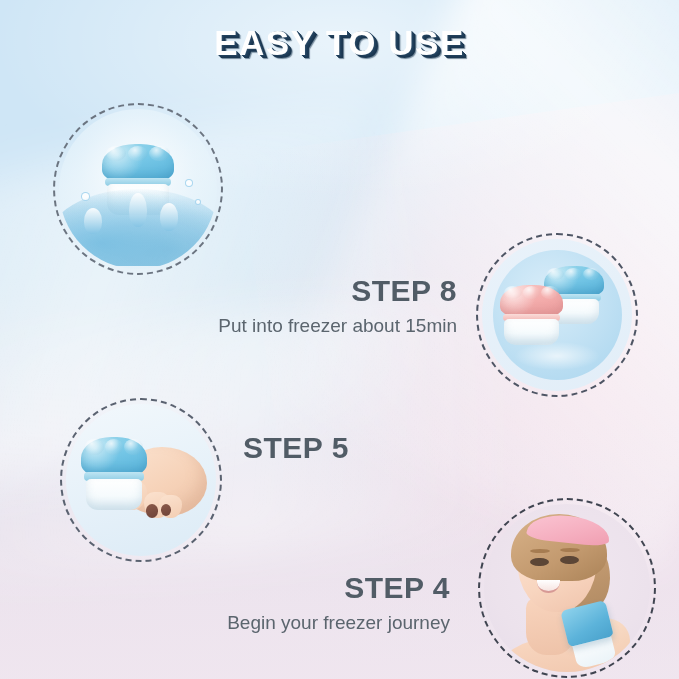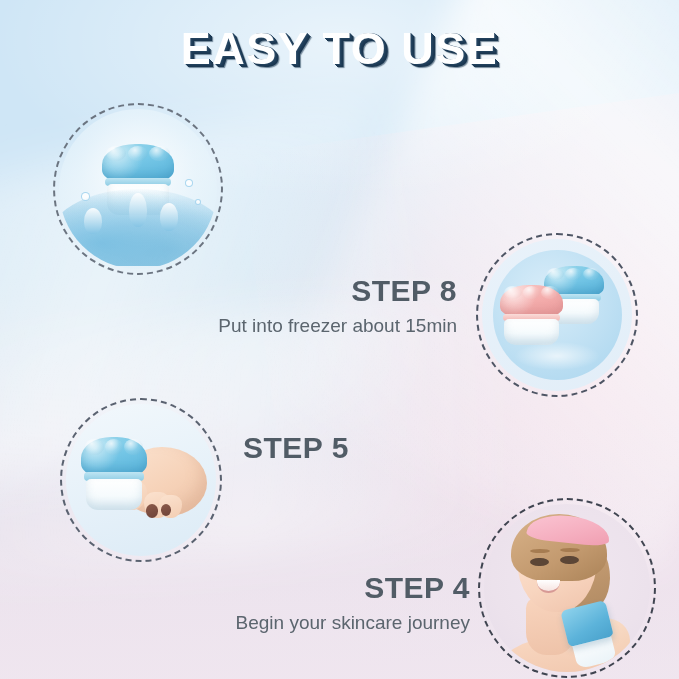--- a/index.html
+++ b/index.html
@@ -108,21 +108,21 @@
         rgba(255,255,255,0) 70%);
   }
 
   
   .title {
     position: absolute;
     left: 0;
     top: 23px;
     width: 100%;
     text-align: center;
-    font-size: 45px;
+    font-size: 35px;
     font-weight: bold;
     letter-spacing: 1.5px;
     color: #ffffff;
     font-family: "Liberation Sans", sans-serif;
     text-shadow:
        1px 0px 0 #2b4a66,
        2px 1px 0 #22415c,
        3px 2px 0 #1d3a55,
        4px 3px 0 #1b3750,
        5px 4px 1px rgba(20,50,75,0.55);
@@ -145,21 +145,21 @@
     line-height: 1.3;
     margin-top: 7px;
     white-space: nowrap;
   }
   .align-left  { text-align: left;  }
   .align-right { text-align: right; }
 
   #step1-text { left: 242px; top: 128px; }
   #step2-text { right: 222px; top: 275px; }
   #step3-text { left: 243px; top: 432px; }
-  #step4-text { right: 209px; top: 572px; }
+  #step4-text { right: 229px; top: 572px; }
 
   
   .bubble {
     position: absolute;
     border-radius: 50%;
     border: 2px dashed #5f6470;
     box-sizing: border-box;
   }
   .bubble .inner {
     position: absolute;
@@ -526,16 +526,16 @@
       <div class="eye" style="left:46%; top:31%;"></div>
       <div class="smile" style="left:32%; top:45%;"></div>
       <div class="roller-hand-small"></div>
       <div class="roller-white-small"></div>
       <div class="roller-blue-small"></div>
     </div>
   </div>
 
   <div class="step-text align-right" id="step4-text">
     <div class="step-head">STEP 4</div>
-    <div class="step-sub">Begin your skincare journey</div>
+    <div class="step-sub">Begin your freezer journey</div>
   </div>
 
 </div>
 
 </body></html>

